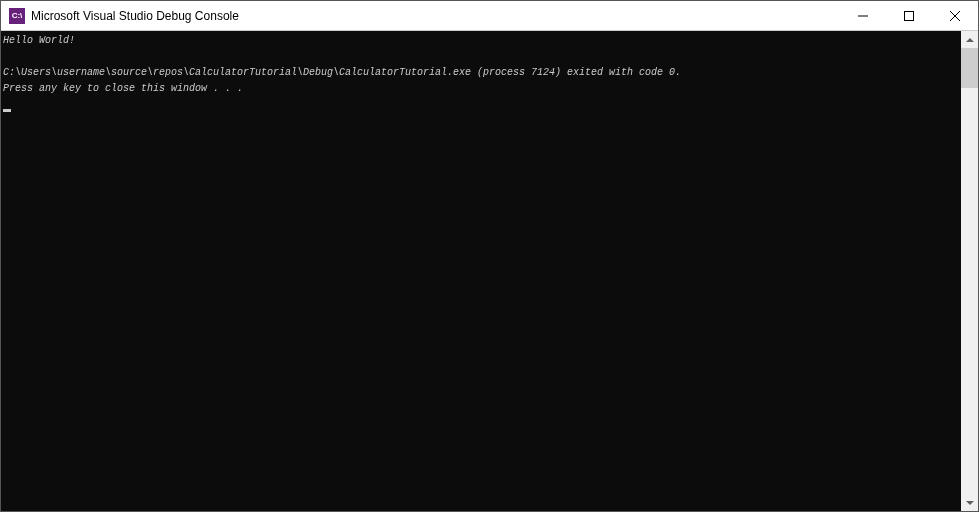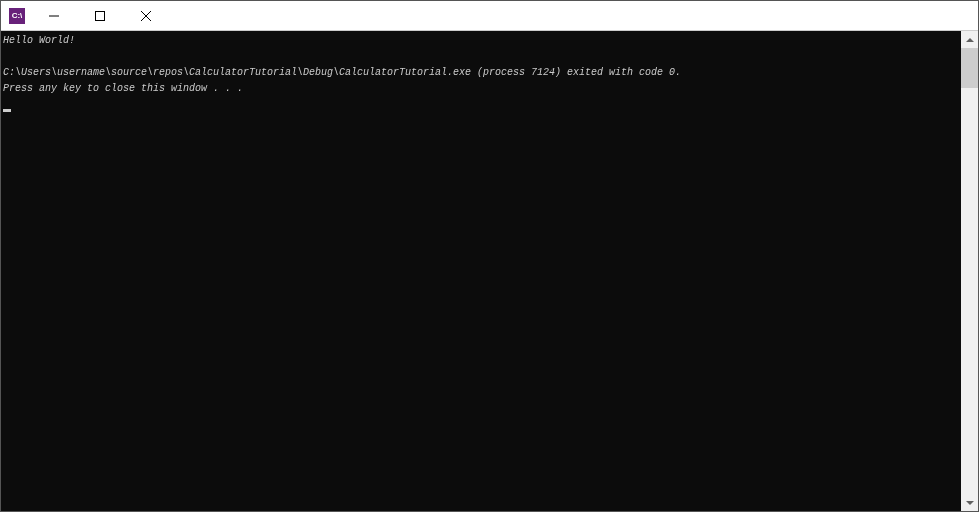--- a/index.html
+++ b/index.html
@@ -116,20 +116,21 @@
     }
   </style>
 </head>
 <body>
 
 <div class="window">
   <div class="titlebar">
     <div class="titlebar-icon">
       <span class="titlebar-icon-inner">C:\</span>
     </div>
+    <div class="titlebar-text">Microsoft Visual Studio Debug Console</div>
     <div class="titlebar-controls">
       <div class="titlebar-btn">
         <svg width="10" height="10" viewBox="0 0 10 10">
             <line x1="0" y1="5" x2="10" y2="5" stroke="#000" stroke-width="1"></line>
           </svg>
       </div>
       <div class="titlebar-btn">
         <svg width="10" height="10" viewBox="0 0 10 10">
             <rect x="0.5" y="0.5" width="9" height="9" fill="none" stroke="#000" stroke-width="1"></rect>
           </svg>

